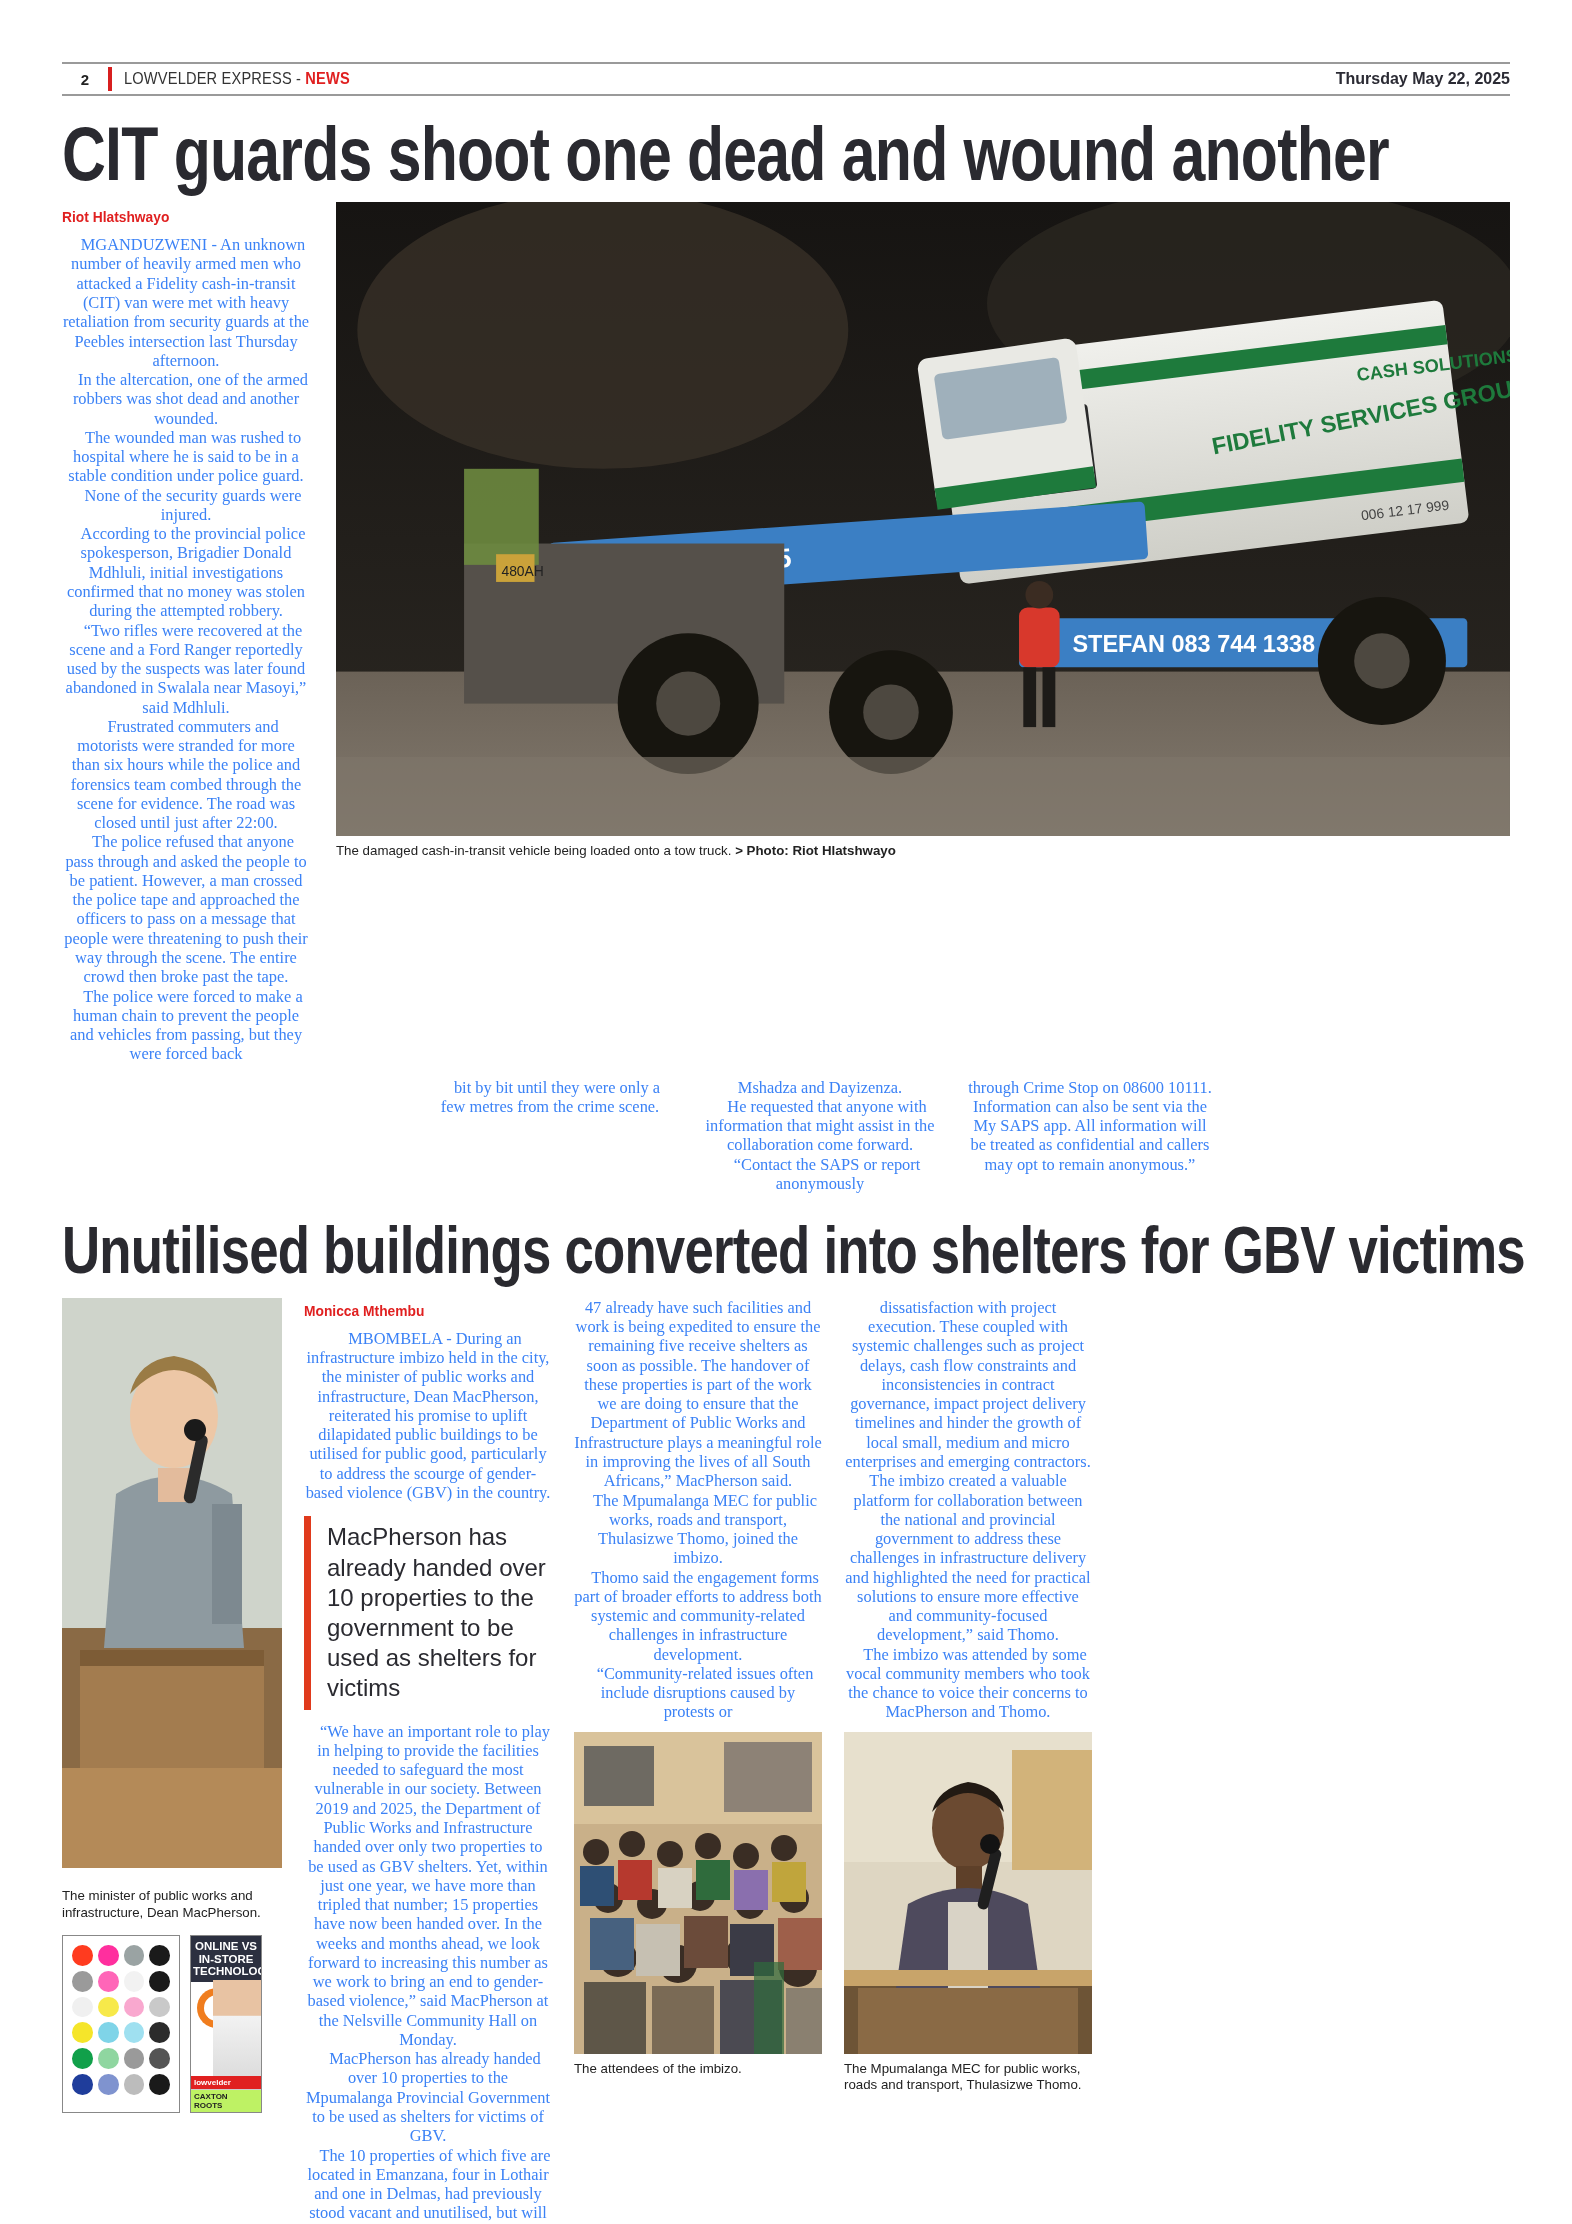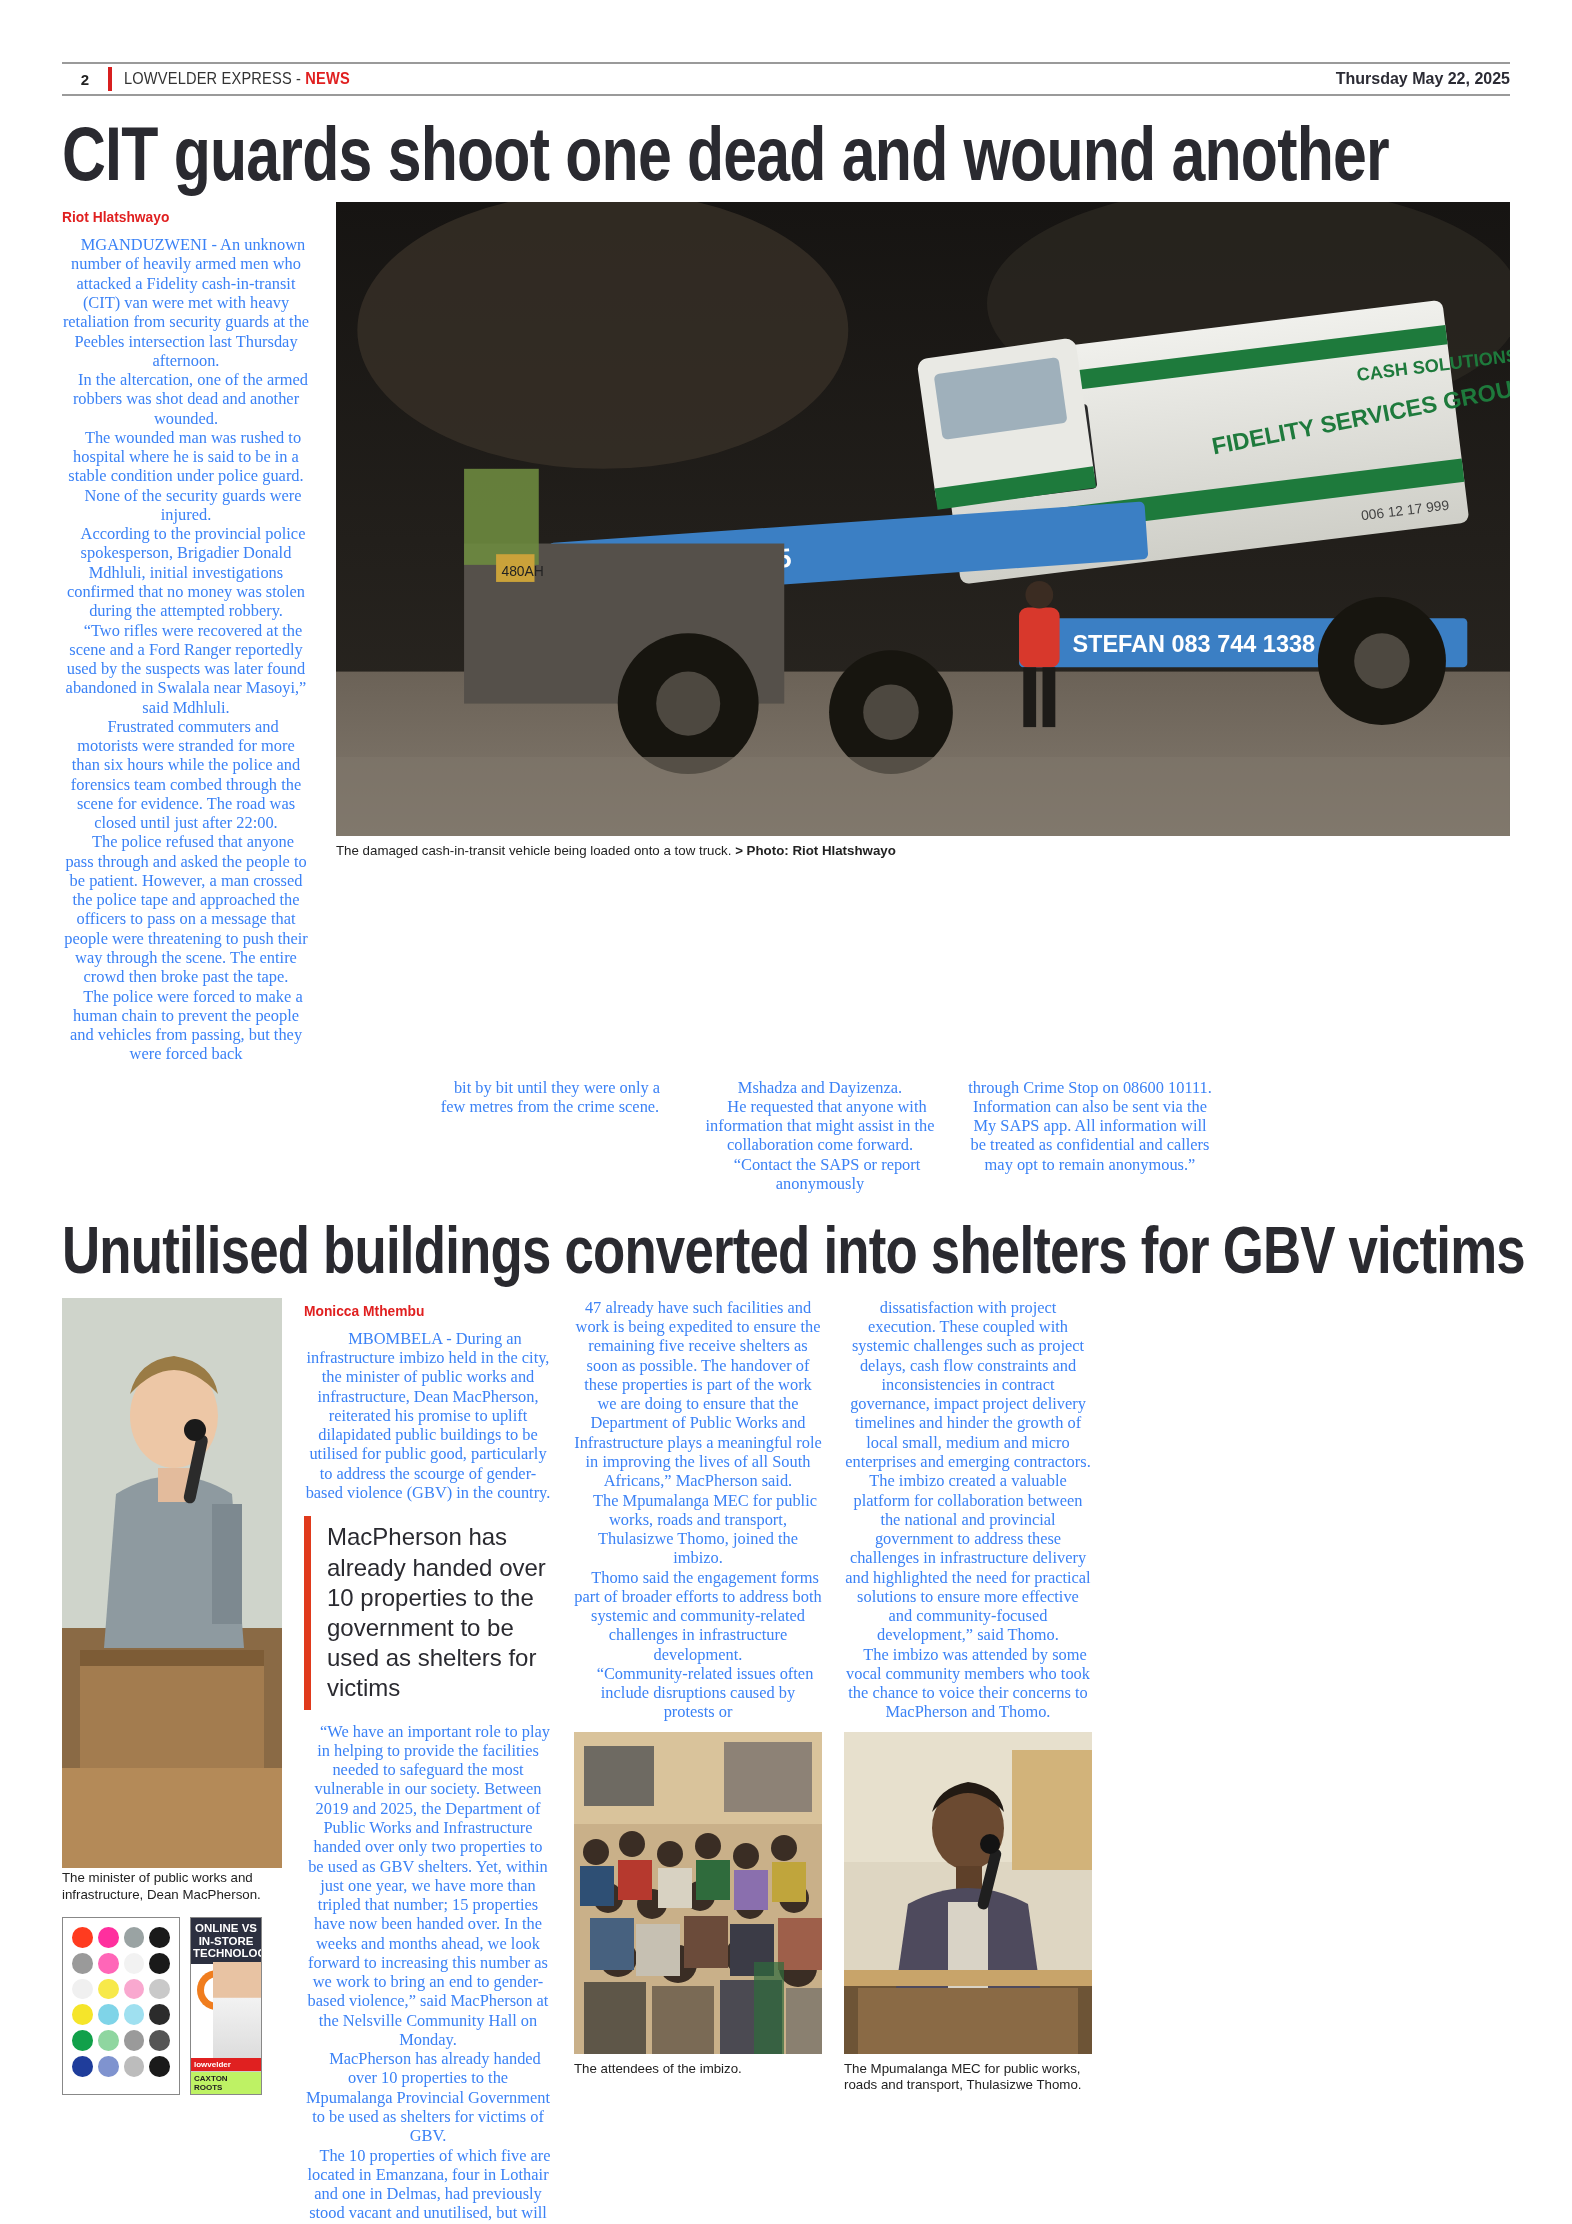--- a/index.html
+++ b/index.html
@@ -75,21 +75,21 @@
   .art1-lower .col { width: 248px; font-family: Liberation Serif, serif; }
 
   
   .art2 { display: flex; gap: 22px; margin-top: 16px; }
   .col-a { width: 220px; }
   .col-b { width: 248px; }
   .col-c { width: 248px; }
   .col-d { width: 248px; }
 
   .portrait { width: 220px; height: 570px; }
-  .portrait-cap { margin-top: 2px; }
+  .portrait-cap { margin-top: 20px; }
 
   .pullquote {
     border-left: 7px solid #e03a1c;
     padding: 6px 0 6px 16px;
     margin: 14px 0 12px 0;
     font-family: "Liberation Sans", sans-serif;
     font-size: 24px; line-height: 1.26; color: #2a2a30;
   }
 
   

